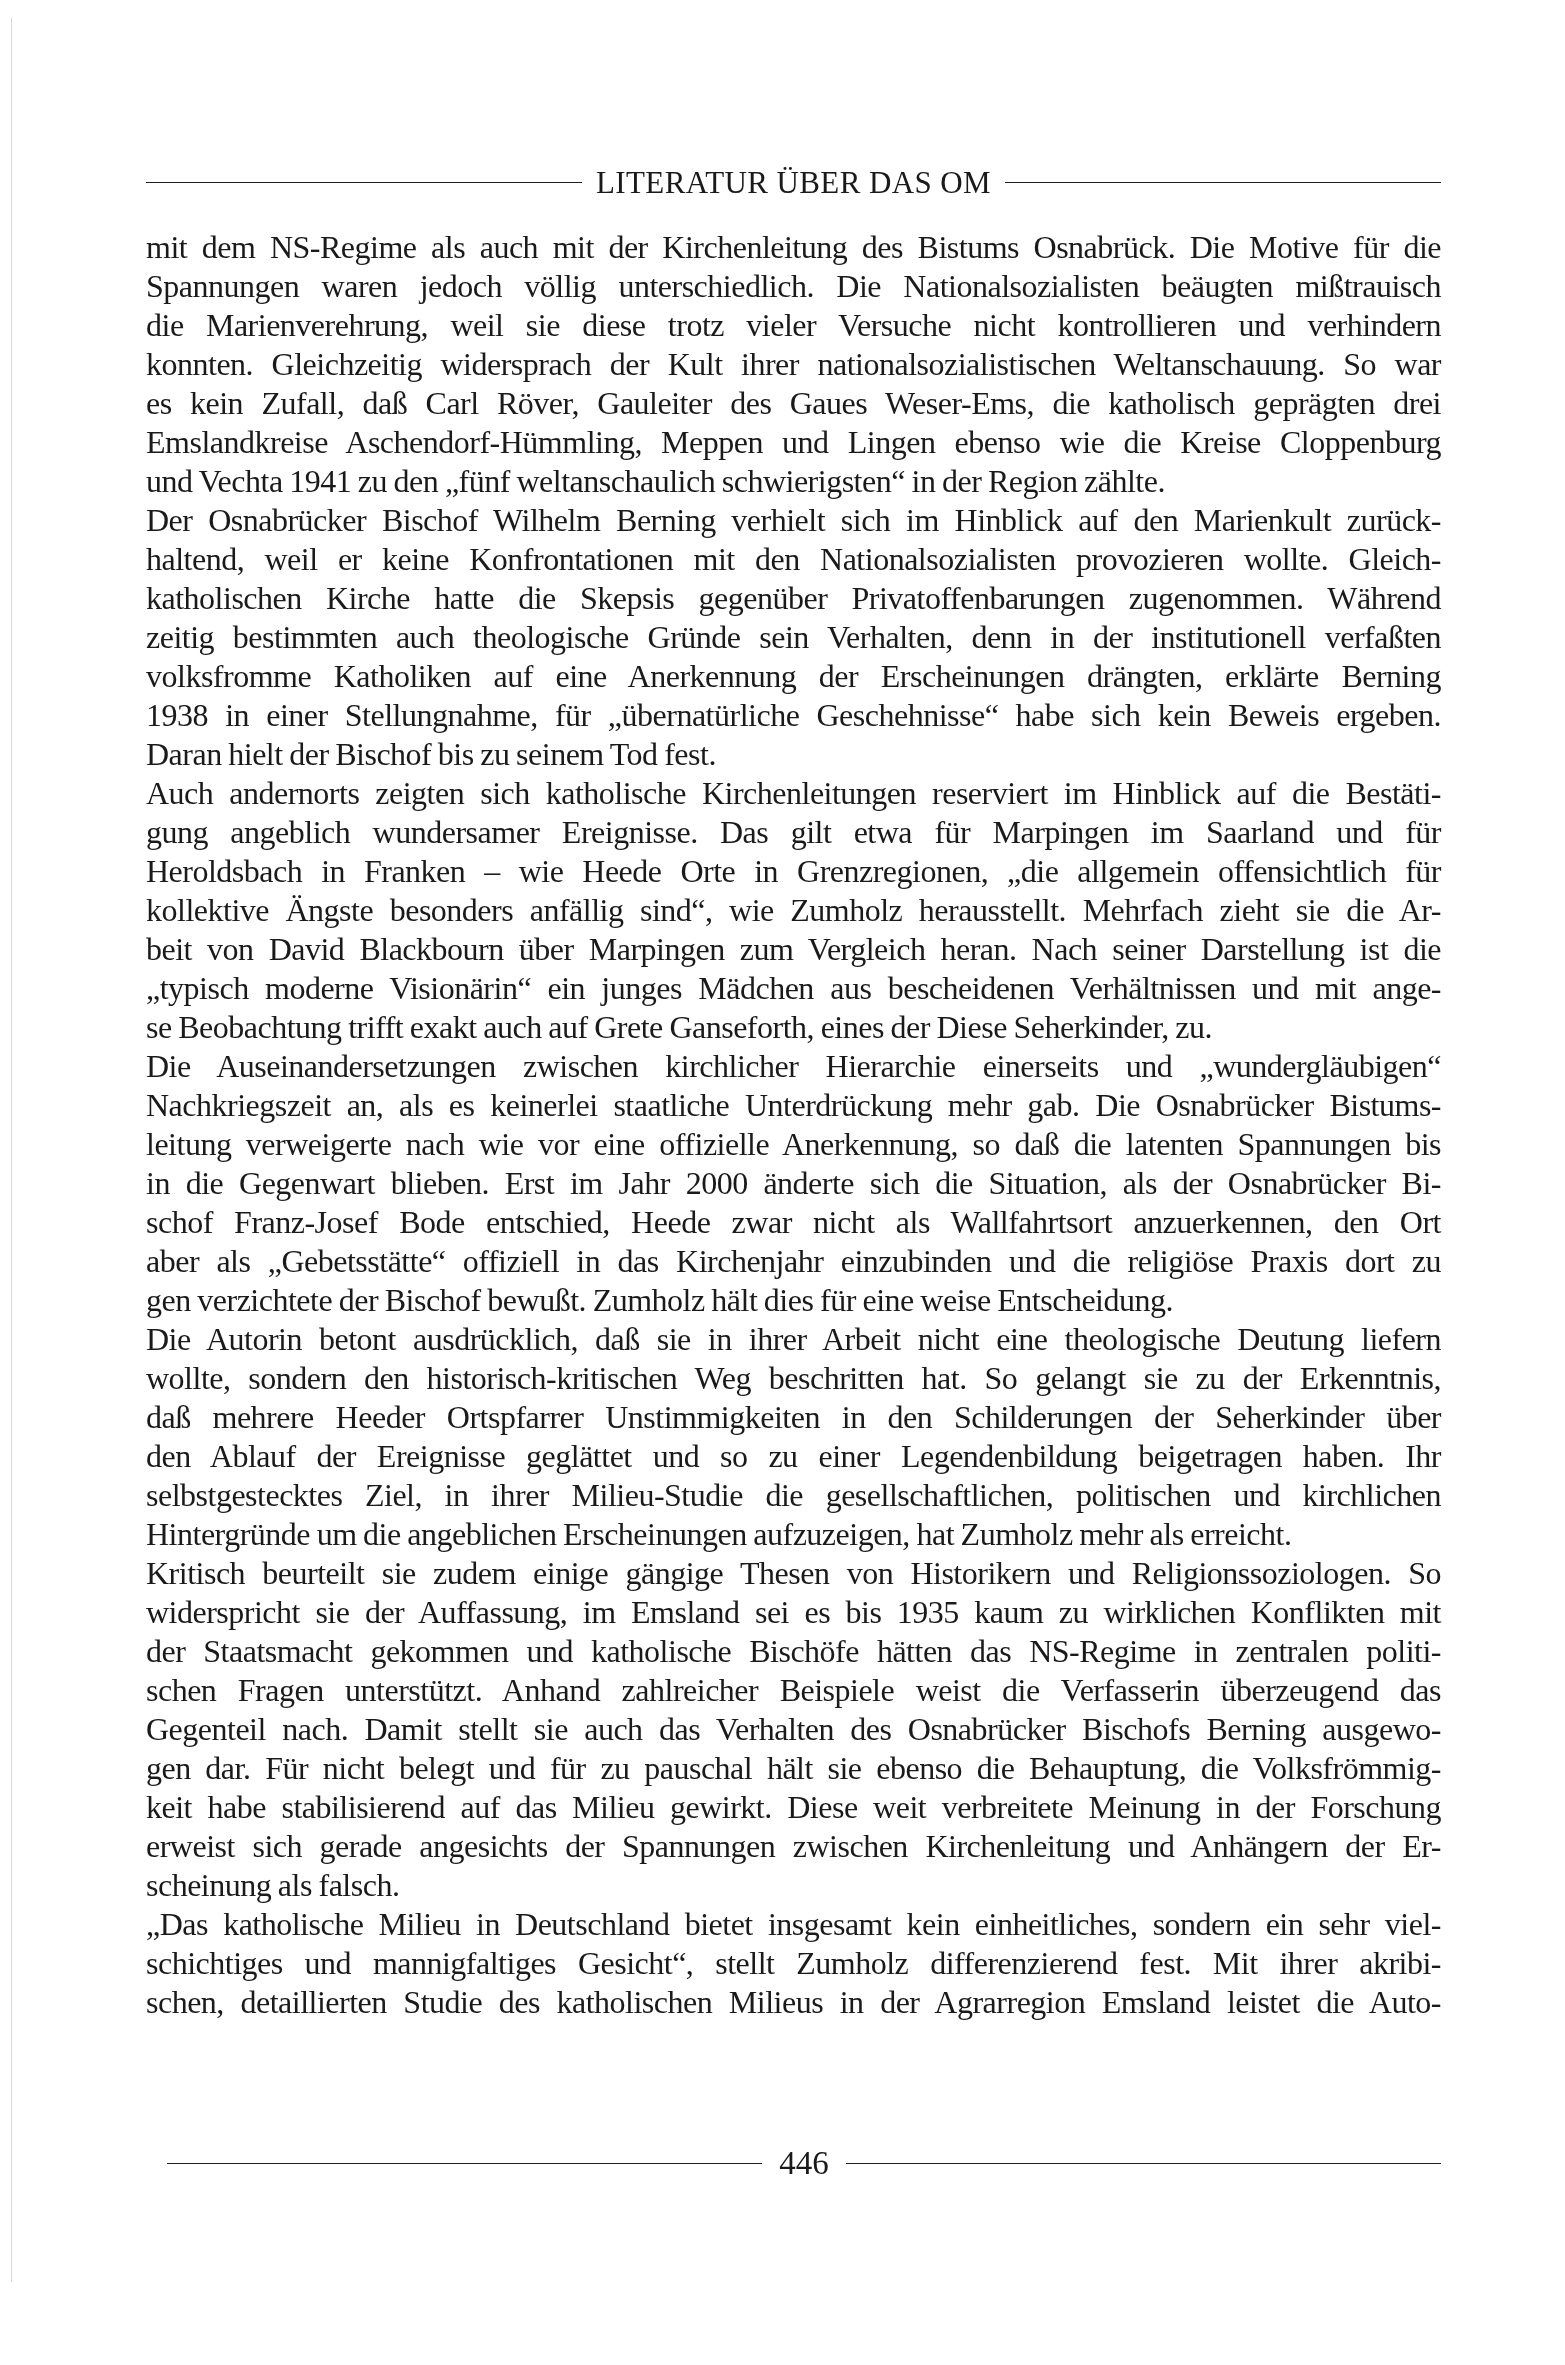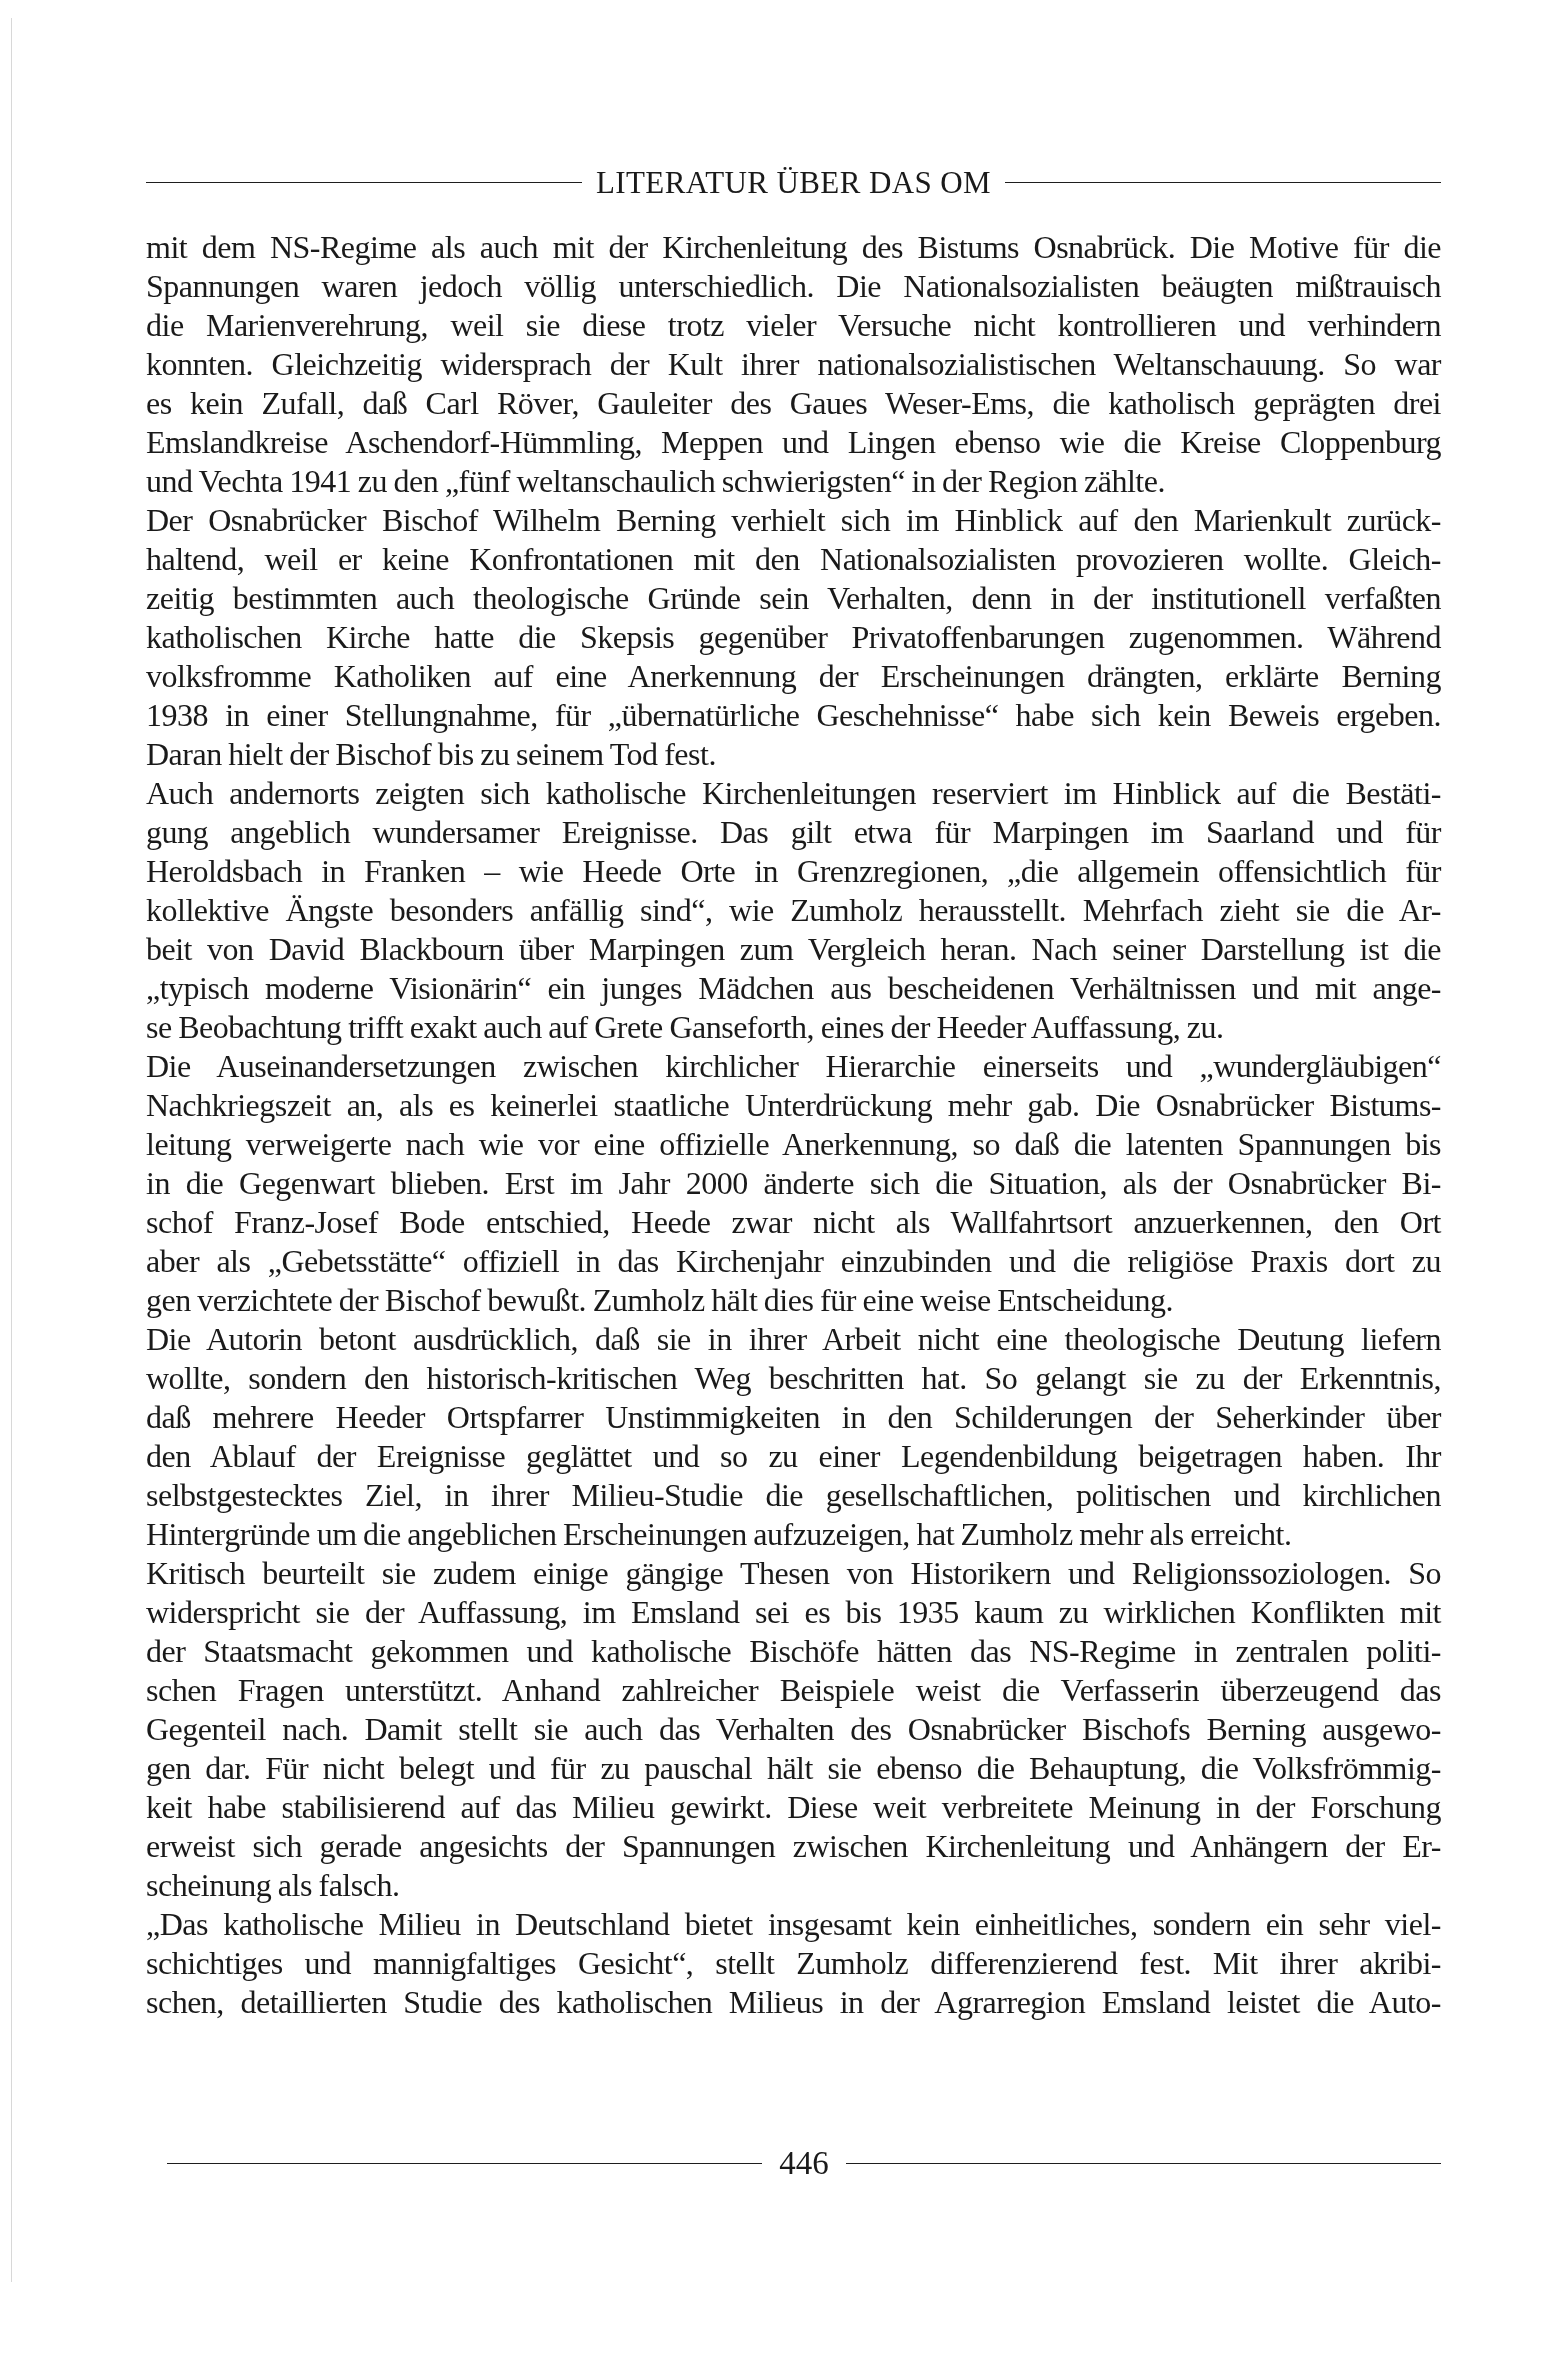--- a/index.html
+++ b/index.html
@@ -95,32 +95,32 @@
 <main class="body-text" id="body-text">
     <div class="line" style="display: block;"><span style="white-space: nowrap; word-spacing: -0.9px;">mit dem NS-Regime als auch mit der Kirchenleitung des Bistums Osnabrück. Die Motive für die</span></div>
     <div class="line" style="display: block;"><span style="white-space: nowrap; word-spacing: -0.9px;">Spannungen waren jedoch völlig unterschiedlich. Die Nationalsozialisten beäugten mißtrauisch</span></div>
     <div class="line" style="display: block;"><span style="white-space: nowrap; word-spacing: -0.9px;">die Marienverehrung, weil sie diese trotz vieler Versuche nicht kontrollieren und verhindern</span></div>
     <div class="line" style="display: block;"><span style="white-space: nowrap; word-spacing: -0.9px;">konnten. Gleichzeitig widersprach der Kult ihrer nationalsozialistischen Weltanschauung. So war</span></div>
     <div class="line" style="display: block;"><span style="white-space: nowrap; word-spacing: -0.9px;">es kein Zufall, daß Carl Röver, Gauleiter des Gaues Weser-Ems, die katholisch geprägten drei</span></div>
     <div class="line" style="display: block;"><span style="white-space: nowrap; word-spacing: -0.9px;">Emslandkreise Aschendorf-Hümmling, Meppen und Lingen ebenso wie die Kreise Cloppenburg</span></div>
     <div class="line last" style="display: block;"><span style="white-space: nowrap;">und Vechta 1941 zu den „fünf weltanschaulich schwierigsten“ in der Region zählte.</span></div>
     <div class="line" style="display: block;"><span style="white-space: nowrap; word-spacing: -0.9px;">Der Osnabrücker Bischof Wilhelm Berning verhielt sich im Hinblick auf den Marienkult zurück-</span></div>
     <div class="line" style="display: block;"><span style="white-space: nowrap; word-spacing: -0.9px;">haltend, weil er keine Konfrontationen mit den Nationalsozialisten provozieren wollte. Gleich-</span></div>
+    <div class="line" style="display: block;"><span style="white-space: nowrap; word-spacing: -0.9px;">katholischen Kirche hatte die Skepsis gegenüber Privatoffenbarungen zugenommen. Während</span></div>
     <div class="line" style="display: block;"><span style="white-space: nowrap; word-spacing: -0.9px;">zeitig bestimmten auch theologische Gründe sein Verhalten, denn in der institutionell verfaßten</span></div>
-    <div class="line" style="display: block;"><span style="white-space: nowrap; word-spacing: -0.9px;">katholischen Kirche hatte die Skepsis gegenüber Privatoffenbarungen zugenommen. Während</span></div>
     <div class="line" style="display: block;"><span style="white-space: nowrap; word-spacing: -0.9px;">volksfromme Katholiken auf eine Anerkennung der Erscheinungen drängten, erklärte Berning</span></div>
     <div class="line" style="display: block;"><span style="white-space: nowrap; word-spacing: -0.9px;">1938 in einer Stellungnahme, für „übernatürliche Geschehnisse“ habe sich kein Beweis ergeben.</span></div>
     <div class="line last" style="display: block;"><span style="white-space: nowrap;">Daran hielt der Bischof bis zu seinem Tod fest.</span></div>
     <div class="line" style="display: block;"><span style="white-space: nowrap; word-spacing: -0.9px;">Auch andernorts zeigten sich katholische Kirchenleitungen reserviert im Hinblick auf die Bestäti-</span></div>
     <div class="line" style="display: block;"><span style="white-space: nowrap; word-spacing: -0.9px;">gung angeblich wundersamer Ereignisse. Das gilt etwa für Marpingen im Saarland und für</span></div>
     <div class="line" style="display: block;"><span style="white-space: nowrap; word-spacing: -0.9px;">Heroldsbach in Franken – wie Heede Orte in Grenzregionen, „die allgemein offensichtlich für</span></div>
     <div class="line" style="display: block;"><span style="white-space: nowrap; word-spacing: -0.9px;">kollektive Ängste besonders anfällig sind“, wie Zumholz herausstellt. Mehrfach zieht sie die Ar-</span></div>
     <div class="line" style="display: block;"><span style="white-space: nowrap; word-spacing: -0.9px;">beit von David Blackbourn über Marpingen zum Vergleich heran. Nach seiner Darstellung ist die</span></div>
     <div class="line" style="display: block;"><span style="white-space: nowrap; word-spacing: -0.9px;">„typisch moderne Visionärin“ ein junges Mädchen aus bescheidenen Verhältnissen und mit ange-</span></div>
-    <div class="line last" style="display: block;"><span style="white-space: nowrap;">se Beobachtung trifft exakt auch auf Grete Ganseforth, eines der Heeder Auffassung, zu.</span></div>
+    <div class="line last" style="display: block;"><span style="white-space: nowrap;">se Beobachtung trifft exakt auch auf Grete Ganseforth, eines der Diese Seherkinder, zu.</span></div>
     <div class="line" style="display: block;"><span style="white-space: nowrap; word-spacing: -0.9px;">Die Auseinandersetzungen zwischen kirchlicher Hierarchie einerseits und „wundergläubigen“</span></div>
     <div class="line" style="display: block;"><span style="white-space: nowrap; word-spacing: -0.9px;">Nachkriegszeit an, als es keinerlei staatliche Unterdrückung mehr gab. Die Osnabrücker Bistums-</span></div>
     <div class="line" style="display: block;"><span style="white-space: nowrap; word-spacing: -0.9px;">leitung verweigerte nach wie vor eine offizielle Anerkennung, so daß die latenten Spannungen bis</span></div>
     <div class="line" style="display: block;"><span style="white-space: nowrap; word-spacing: -0.9px;">in die Gegenwart blieben. Erst im Jahr 2000 änderte sich die Situation, als der Osnabrücker Bi-</span></div>
     <div class="line" style="display: block;"><span style="white-space: nowrap; word-spacing: -0.9px;">schof Franz-Josef Bode entschied, Heede zwar nicht als Wallfahrtsort anzuerkennen, den Ort</span></div>
     <div class="line" style="display: block;"><span style="white-space: nowrap; word-spacing: -0.9px;">aber als „Gebetsstätte“ offiziell in das Kirchenjahr einzubinden  und die religiöse Praxis dort zu</span></div>
     <div class="line last" style="display: block;"><span style="white-space: nowrap;">gen verzichtete der Bischof bewußt. Zumholz hält dies für eine weise Entscheidung.</span></div>
     <div class="line" style="display: block;"><span style="white-space: nowrap; word-spacing: -0.9px;">Die Autorin betont ausdrücklich, daß sie in ihrer Arbeit nicht eine theologische Deutung liefern</span></div>
     <div class="line" style="display: block;"><span style="white-space: nowrap; word-spacing: -0.9px;">wollte, sondern den historisch-kritischen Weg beschritten hat. So gelangt sie zu der Erkenntnis,</span></div>
     <div class="line" style="display: block;"><span style="white-space: nowrap; word-spacing: -0.9px;">daß mehrere Heeder Ortspfarrer Unstimmigkeiten in den Schilderungen der Seherkinder über</span></div>

